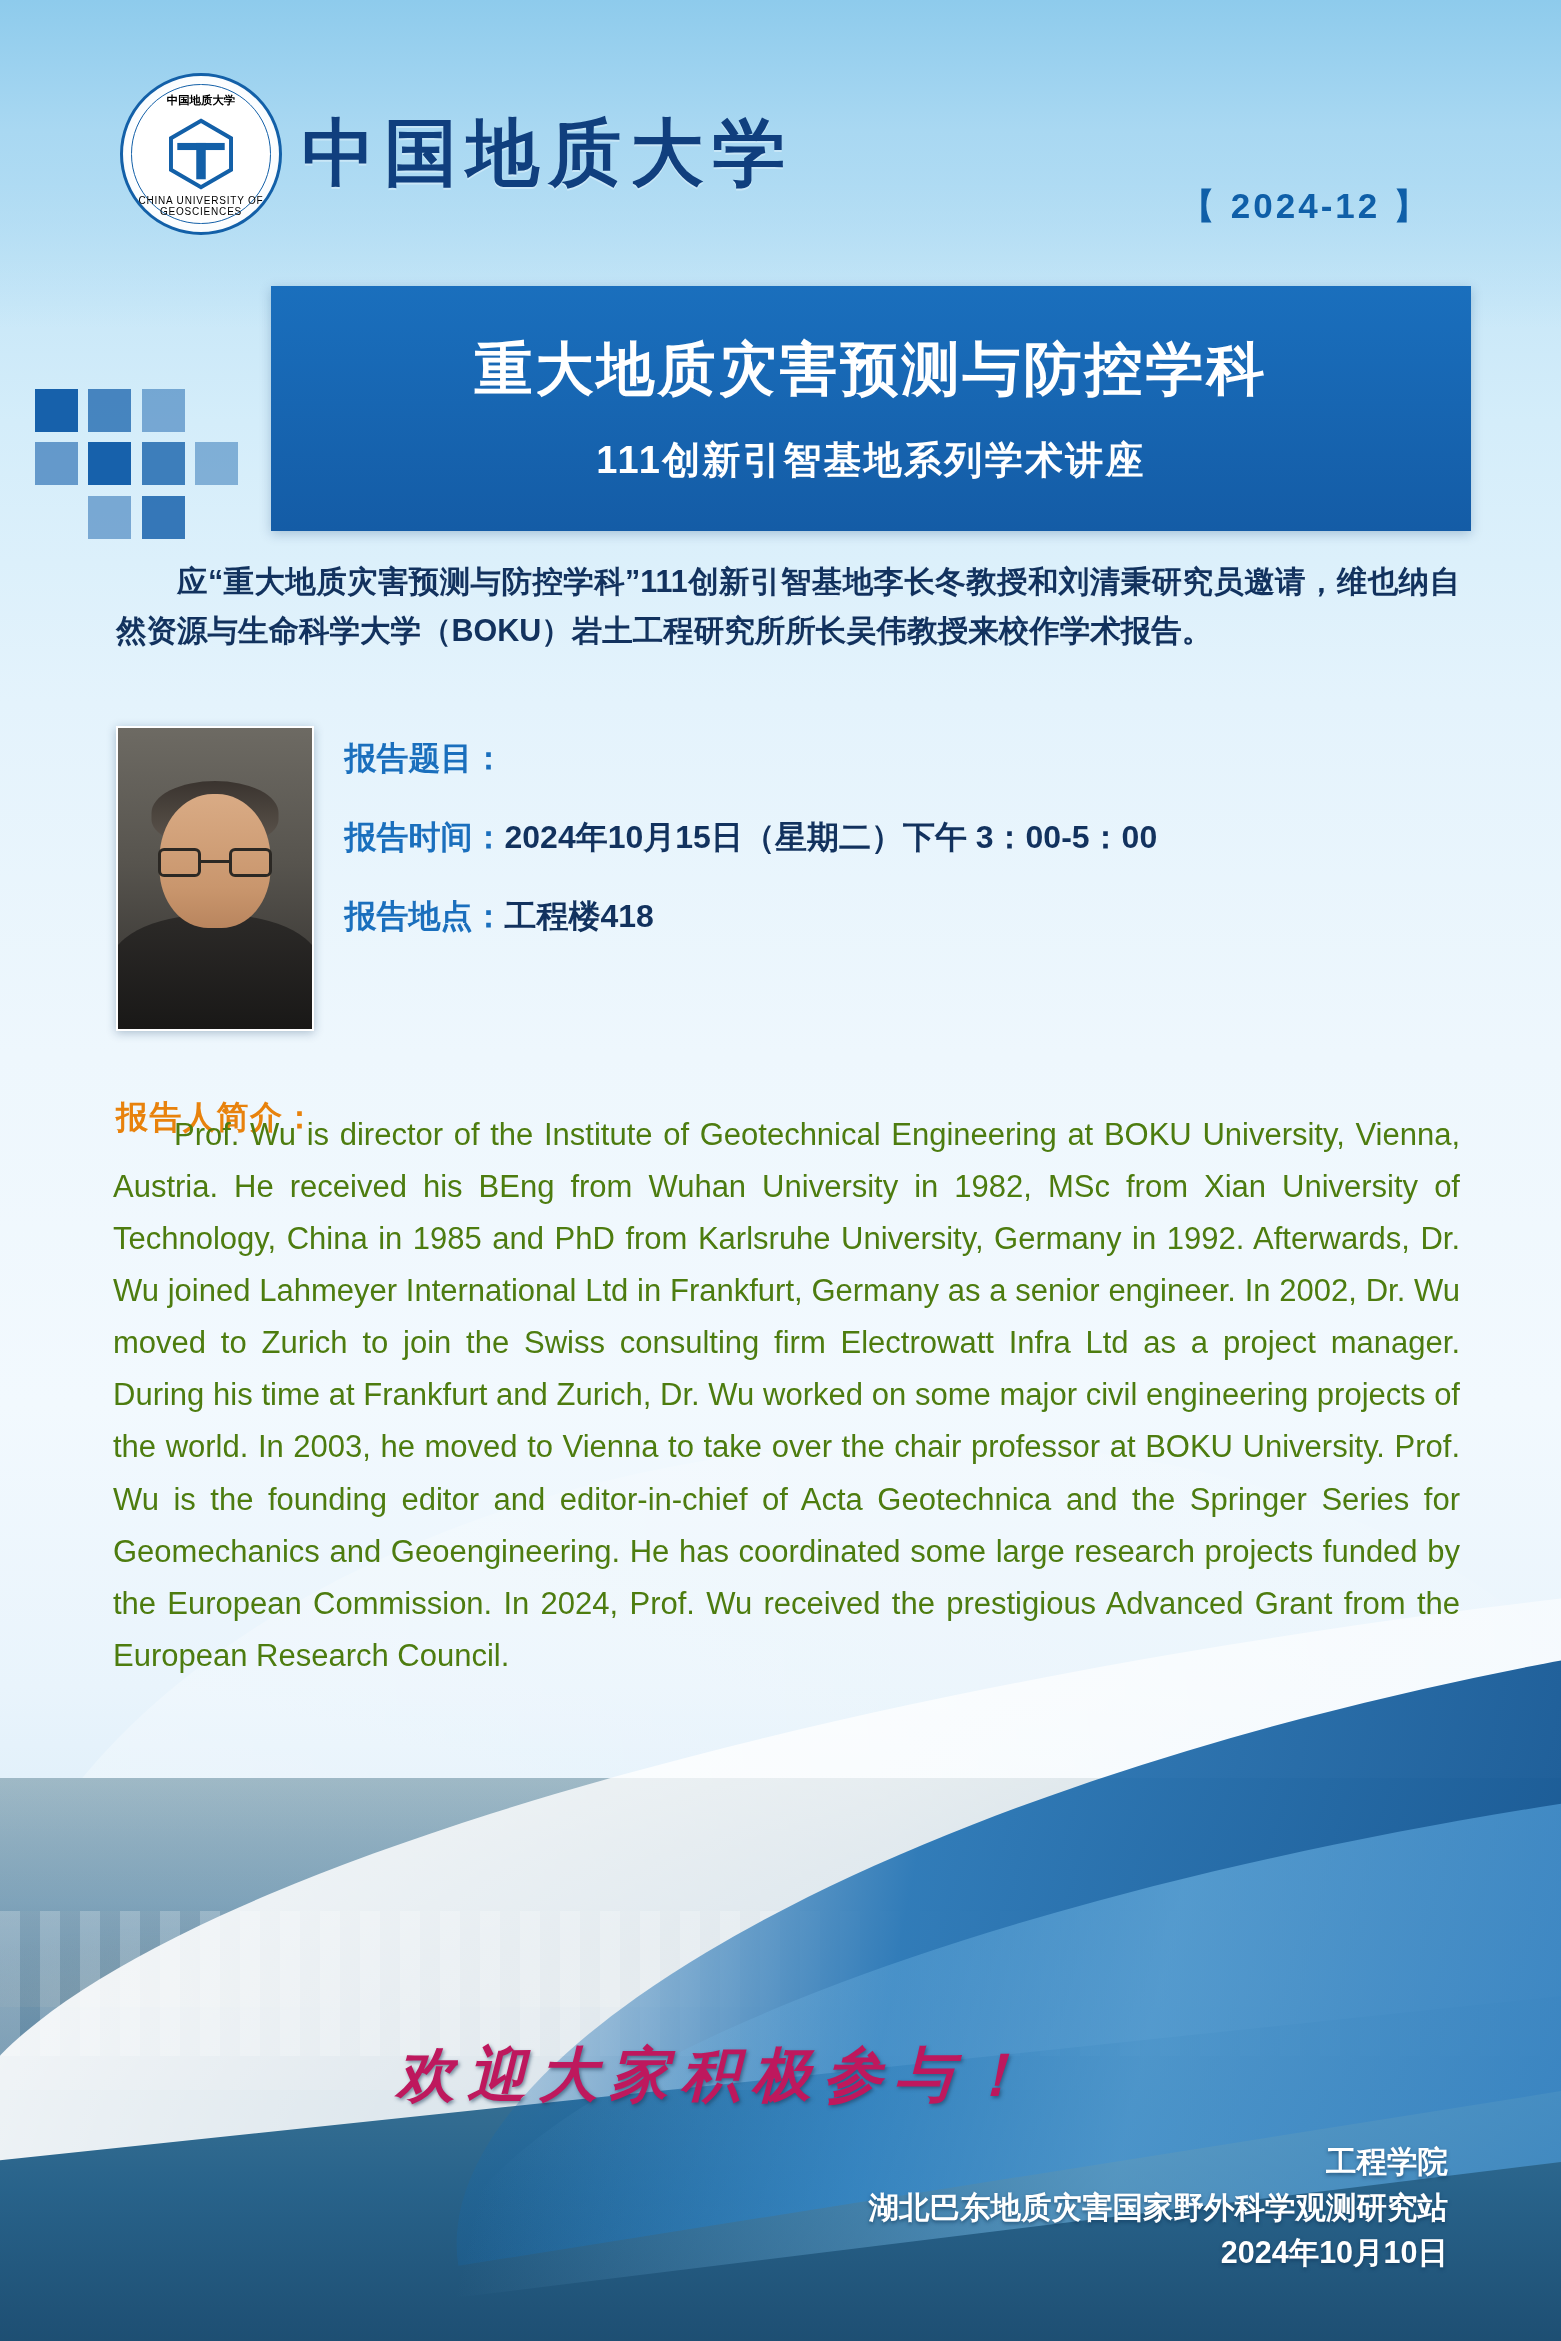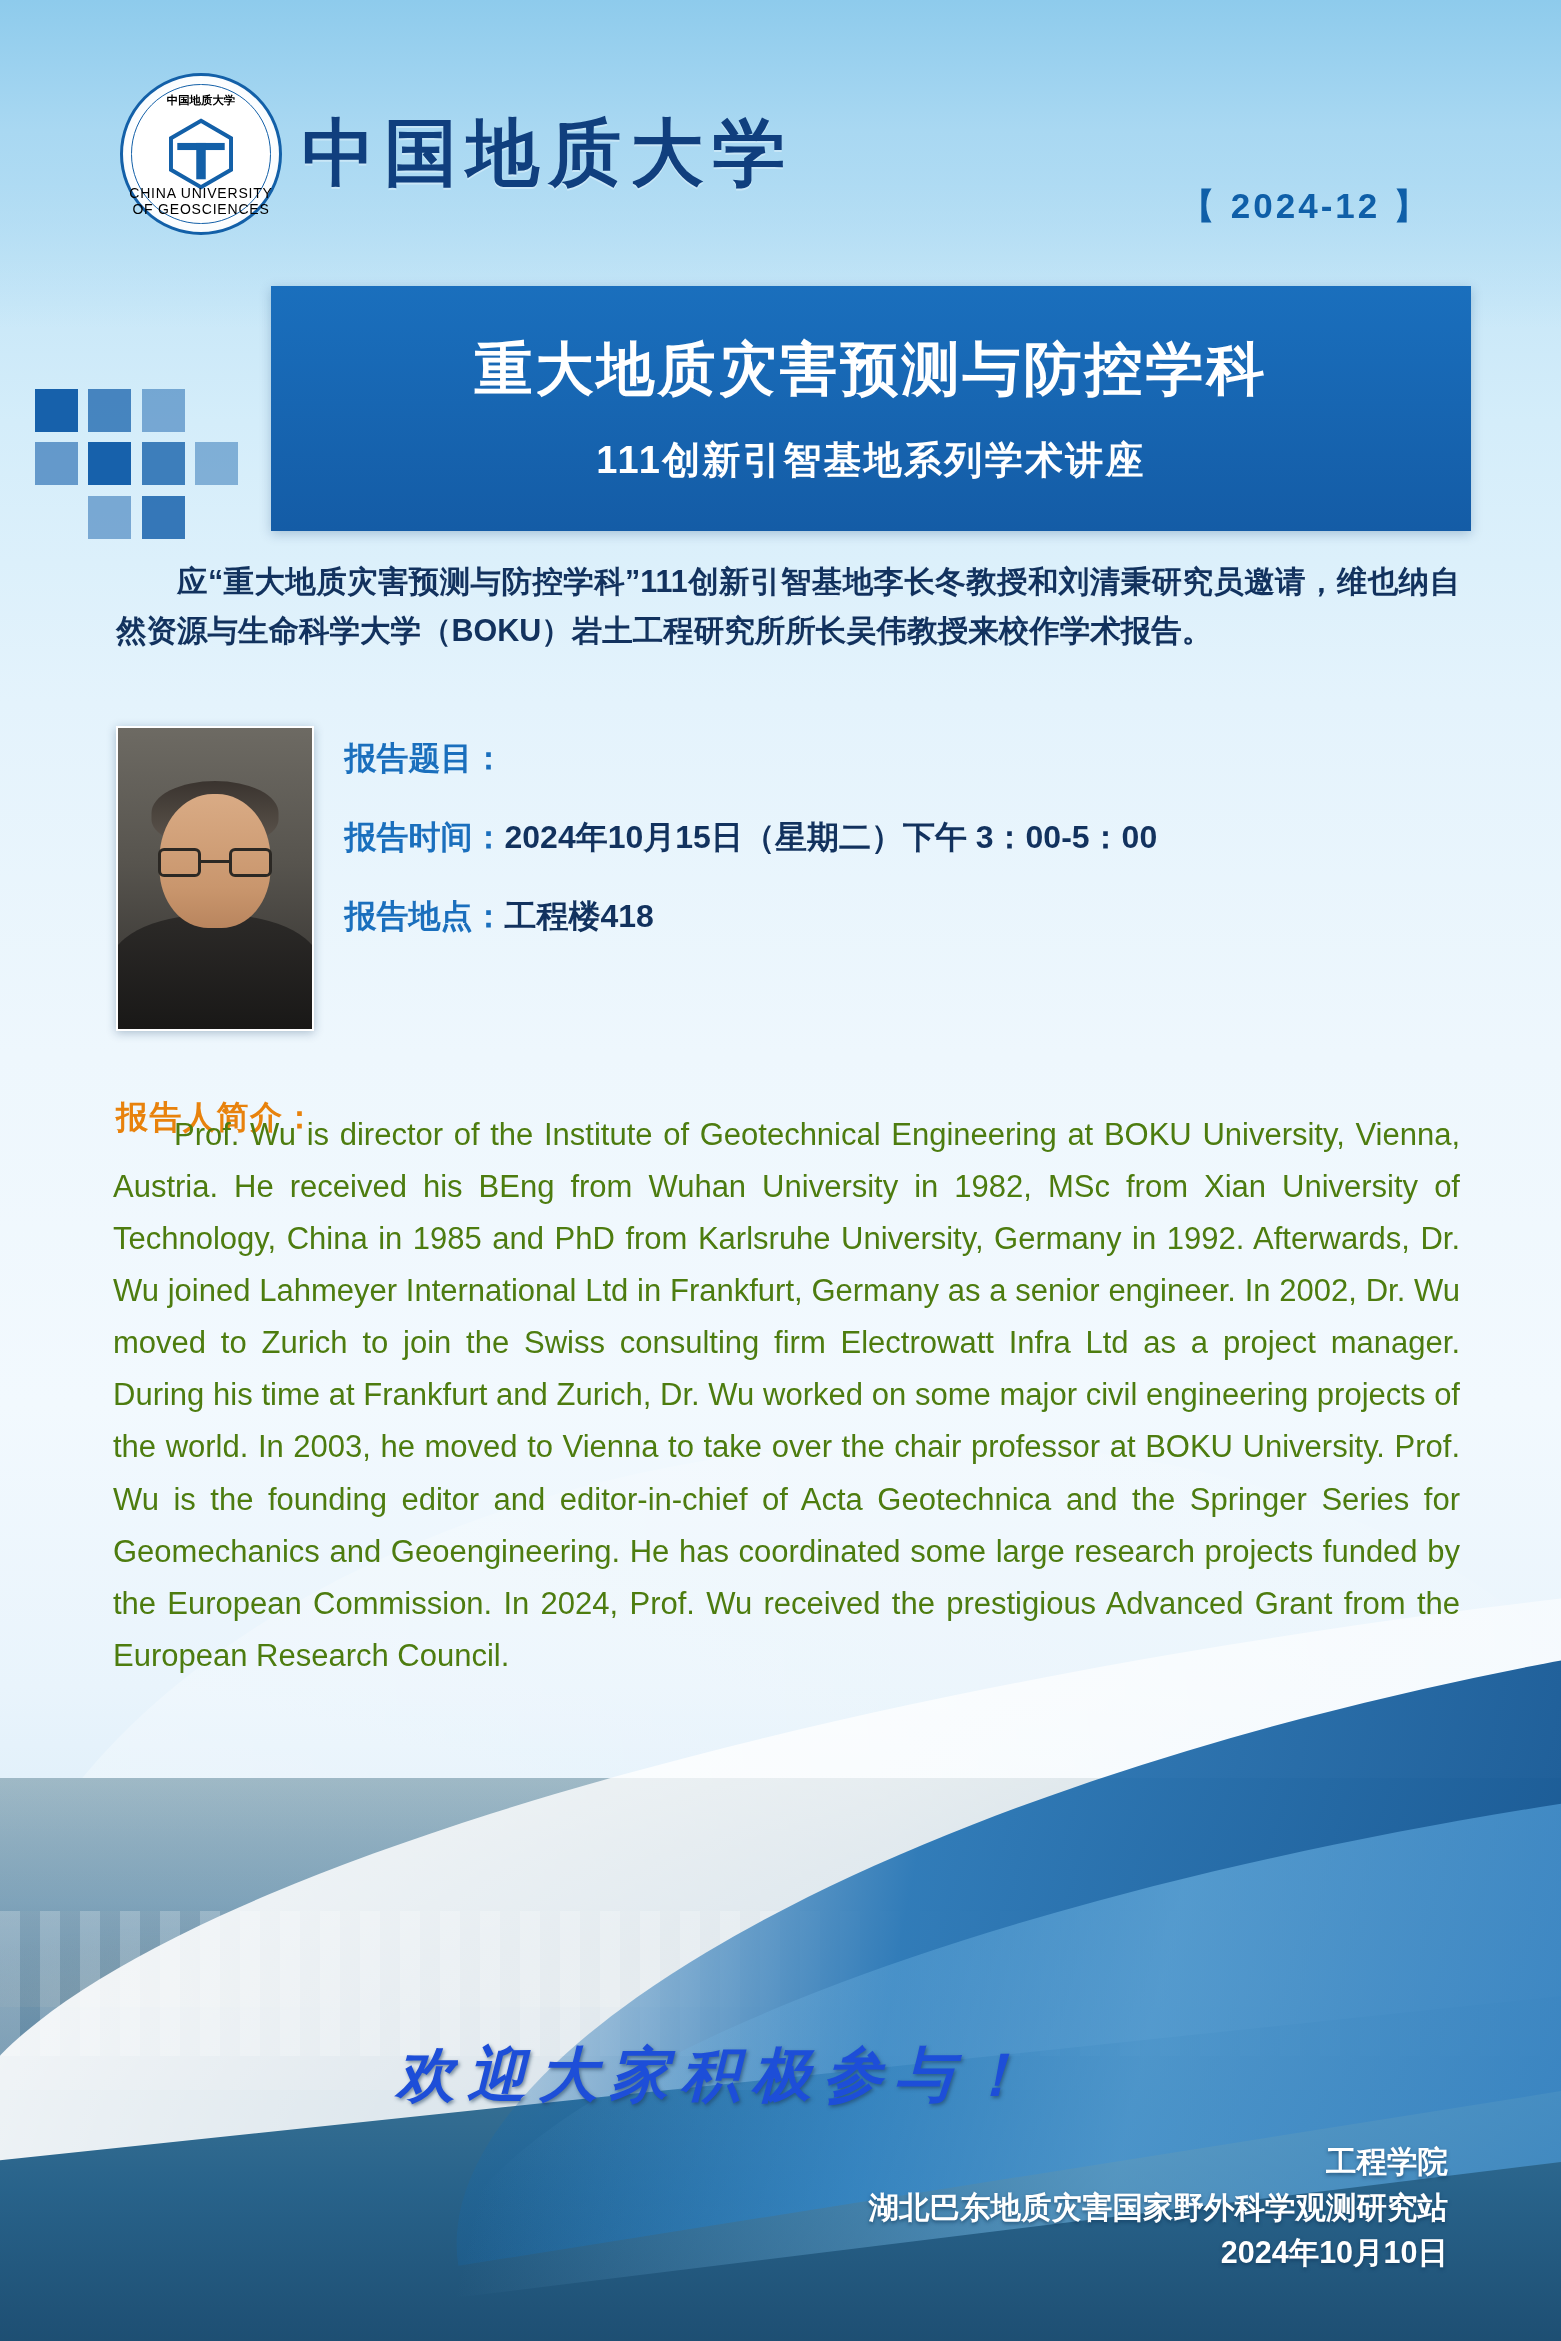--- a/index.html
+++ b/index.html
@@ -110,21 +110,21 @@
   .logo-seal .gem {
     position: absolute; left: 50%; top: 50%; transform: translate(-50%,-50%);
     width: 79px; height: 79px;
   }
   .logo-seal .rt-top {
     position: absolute; top: 17px; left: 0; right: 0; text-align: center;
     font-size: 11.4px; font-weight: bold;
   }
   .logo-seal .rt-bottom {
     position: absolute; bottom: 15.2px; left: 0; right: 0; text-align: center;
-    font-size: 14px; letter-spacing: 0.8px;
+    font-size: 10px; letter-spacing: 0.8px;
   }
   .univ-name {
     font-family: "Liberation Serif", serif;
     font-size: 73px; font-weight: bold; color: #103f7e;
     letter-spacing: 9.1px; white-space: nowrap;
     text-shadow: 0 1.5px 0 rgba(255,255,255,0.35);
   }
   .issue {
     position: absolute; right: 130px; top: 183px;
     font-size: 35px; font-weight: bold; color: #0f5fa8;
@@ -219,21 +219,21 @@
     font-size: 31px; line-height: 1.68; color: #4d7c0f; font-weight: normal;
     text-align: justify; text-indent: 61px;
   }
 
   
   .welcome {
     position: absolute; left: 396px; top: 2036px;
     font-family: "Liberation Serif", serif;
     font-size: 59px; font-weight: bold; font-style: italic;
     letter-spacing: 12.2px;
-    color: #1d4ed8;
+    color: #be185d;
     text-shadow: 1.5px 2.3px 3.8px rgba(30,60,90,0.55);
     white-space: nowrap;
   }
 
   
   .footer {
     position: absolute; right: 113px; bottom: 66px; text-align: right;
     color: #ffffff; font-weight: bold;
     text-shadow: 0 1.5px 3.8px rgba(10,45,80,0.55);
   }

